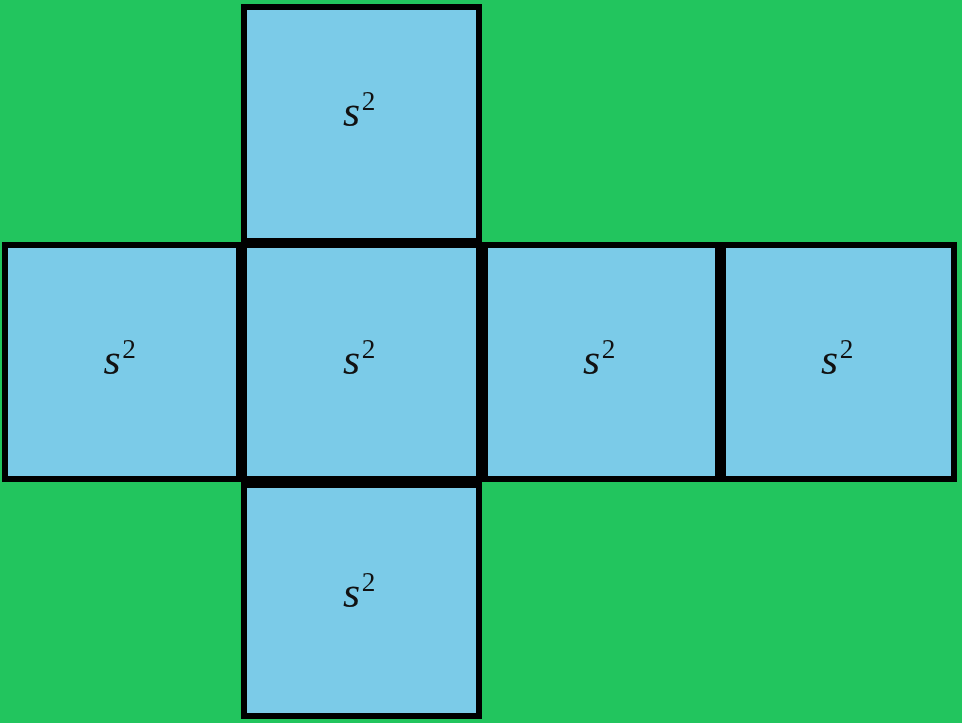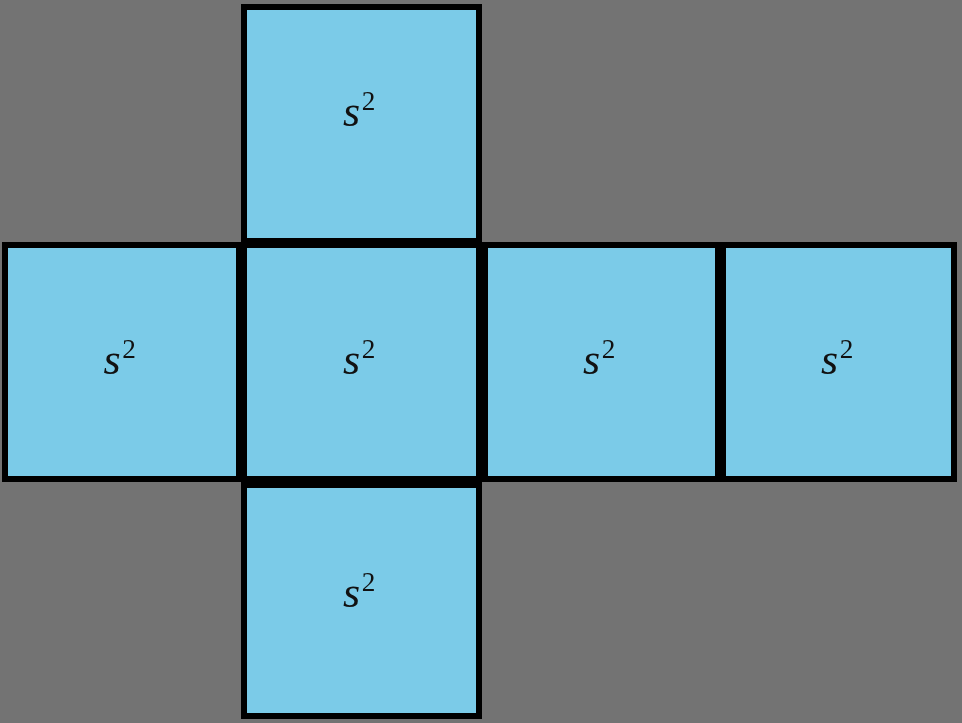--- a/index.html
+++ b/index.html
@@ -66,21 +66,21 @@
   .face-top    .face-label { transform: translate(-2px, -12px); }
   .face-left   .face-label { transform: translate(-2px,  -2px); }
   .face-front  .face-label { transform: translate(-2px,  -2px); }
   .face-right  .face-label { transform: translate(-2px,  -2px); }
   .face-back   .face-label { transform: translate(-1px,  -2px); }
   .face-bottom .face-label { transform: translate(-2px,  -8px); }
 </style>
 </head>
 <body>
 
-<div id="net-canvas" style="background: #737373;">
+<div id="net-canvas" style="background: #22c55e;">
 
   <div class="face face-top" style="left: 241px; top: 4px; width: 241px; height: 240px; background: rgb(123, 203, 232); border-color: rgb(0, 0, 0); border-width: 6px;">
     <span class="face-label"><span class="base">s</span><span class="exp">2</span></span>
   </div>
 
   <div class="face face-left" style="left: 2px; top: 242px; width: 240px; height: 240px; background: rgb(123, 203, 232); border-color: rgb(0, 0, 0); border-width: 6px;">
     <span class="face-label"><span class="base">s</span><span class="exp">2</span></span>
   </div>
 
   <div class="face face-front" style="left: 241px; top: 242px; width: 241px; height: 240px; background: rgb(123, 203, 232); border-color: rgb(0, 0, 0); border-width: 6px;">

